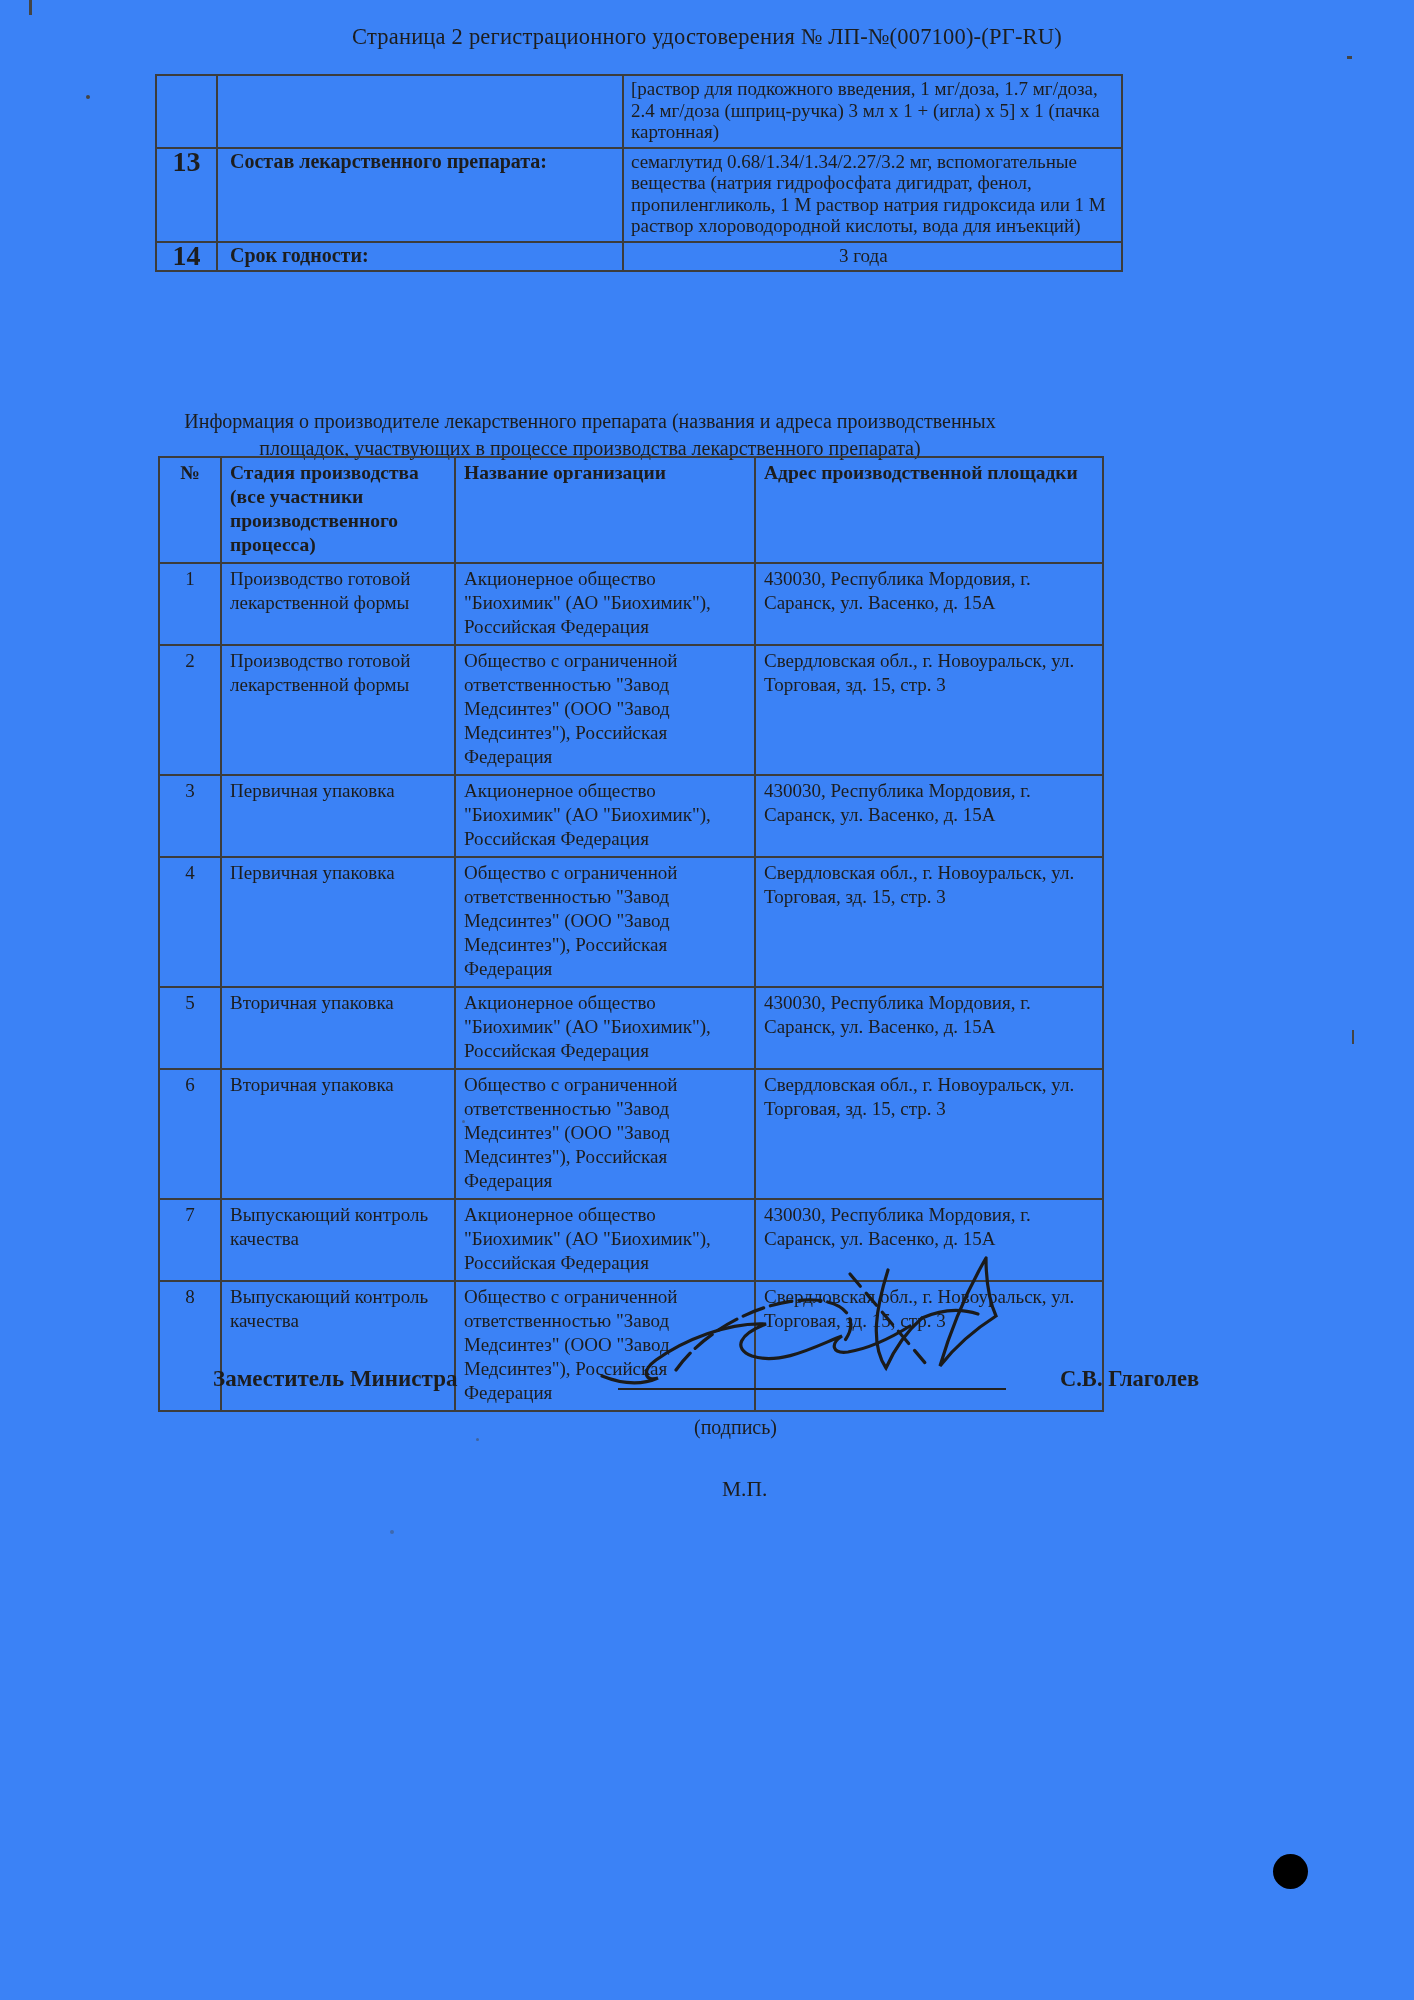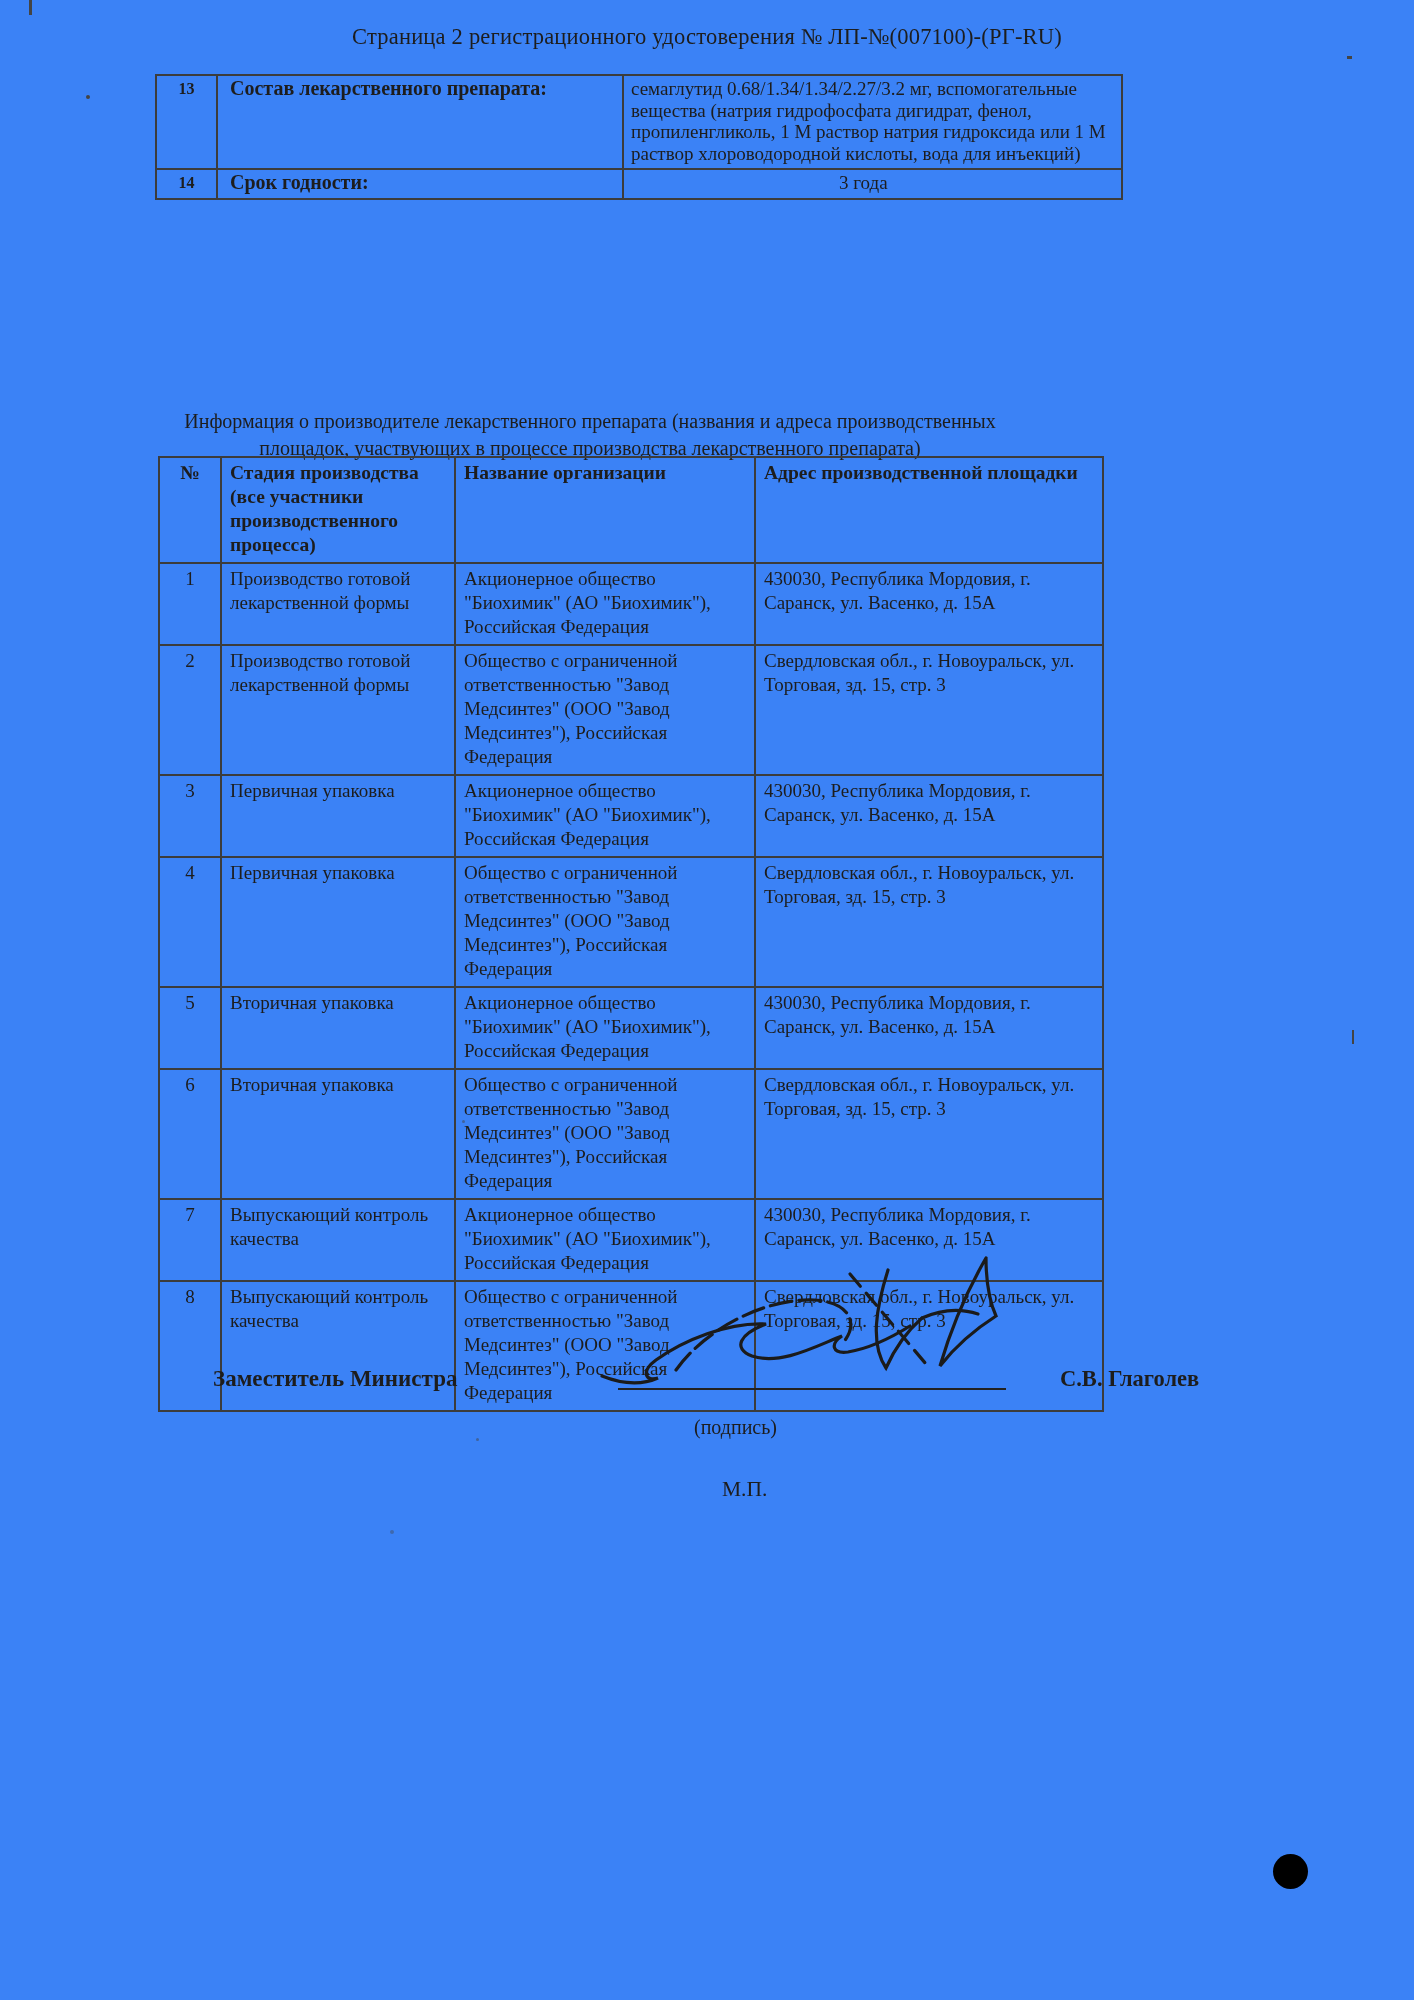--- a/index.html
+++ b/index.html
@@ -17,21 +17,21 @@
   }
   
   table{border-collapse:collapse;table-layout:fixed;}
   .t1{position:absolute;left:155px;top:74px;width:913px;}
   .t1 td{
     border:2px solid #3c3c3c;
     vertical-align:top;
     font-size:19px;line-height:21.5px;
     padding:2px 7px 4px 7px;
   }
-  .t1 .numcol{width:45px;text-align:center;font-weight:bold;font-size:16px;border-radius:22px;}
+  .t1 .numcol{width:45px;text-align:center;font-weight:bold;font-size:28px;border-radius:22px;}
   .t1 .labcol{width:385px;font-weight:bold;font-size:20px;padding-left:12px;}
   .t1 .valcol{width:483px;}
   .t1 .shelf-val{padding-left:215px;margin-left:20px;}
   
   .intro{
     position:absolute;left:145px;top:392px;width:890px;
     text-align:center;font-size:20px;line-height:27px;margin-top:16px;
   }
   
   .t2{position:absolute;left:158px;top:456px;width:872px;}
@@ -69,20 +69,25 @@
 </style>
 </head>
 <body>
 
 <div class="page">
 
   <div class="doc-header">Страница 2 регистрационного удостоверения № ЛП-№(007100)-(РГ-RU)</div>
 
   <table class="t1">
     <tbody>
+        <tr>
+      <td class="numcol"></td>
+      <td class="labcol"></td>
+      <td class="valcol">[раствор для подкожного введения, 1 мг/доза, 1.7 мг/доза, 2.4 мг/доза (шприц-ручка) 3 мл х 1 + (игла) х 5] х 1 (пачка картонная)</td>
+    </tr>
     <tr>
       <td class="numcol">13</td>
       <td class="labcol">Состав лекарственного препарата:</td>
       <td class="valcol">семаглутид 0.68/1.34/1.34/2.27/3.2 мг, вспомогательные вещества (натрия гидрофосфата дигидрат, фенол, пропиленгликоль, 1 М раствор натрия гидроксида или 1 М раствор хлороводородной кислоты, вода для инъекций)</td>
     </tr>
     <tr>
       <td class="numcol">14</td>
       <td class="labcol">Срок годности:</td>
       <td class="valcol shelf-val">3 года</td>
     </tr>

